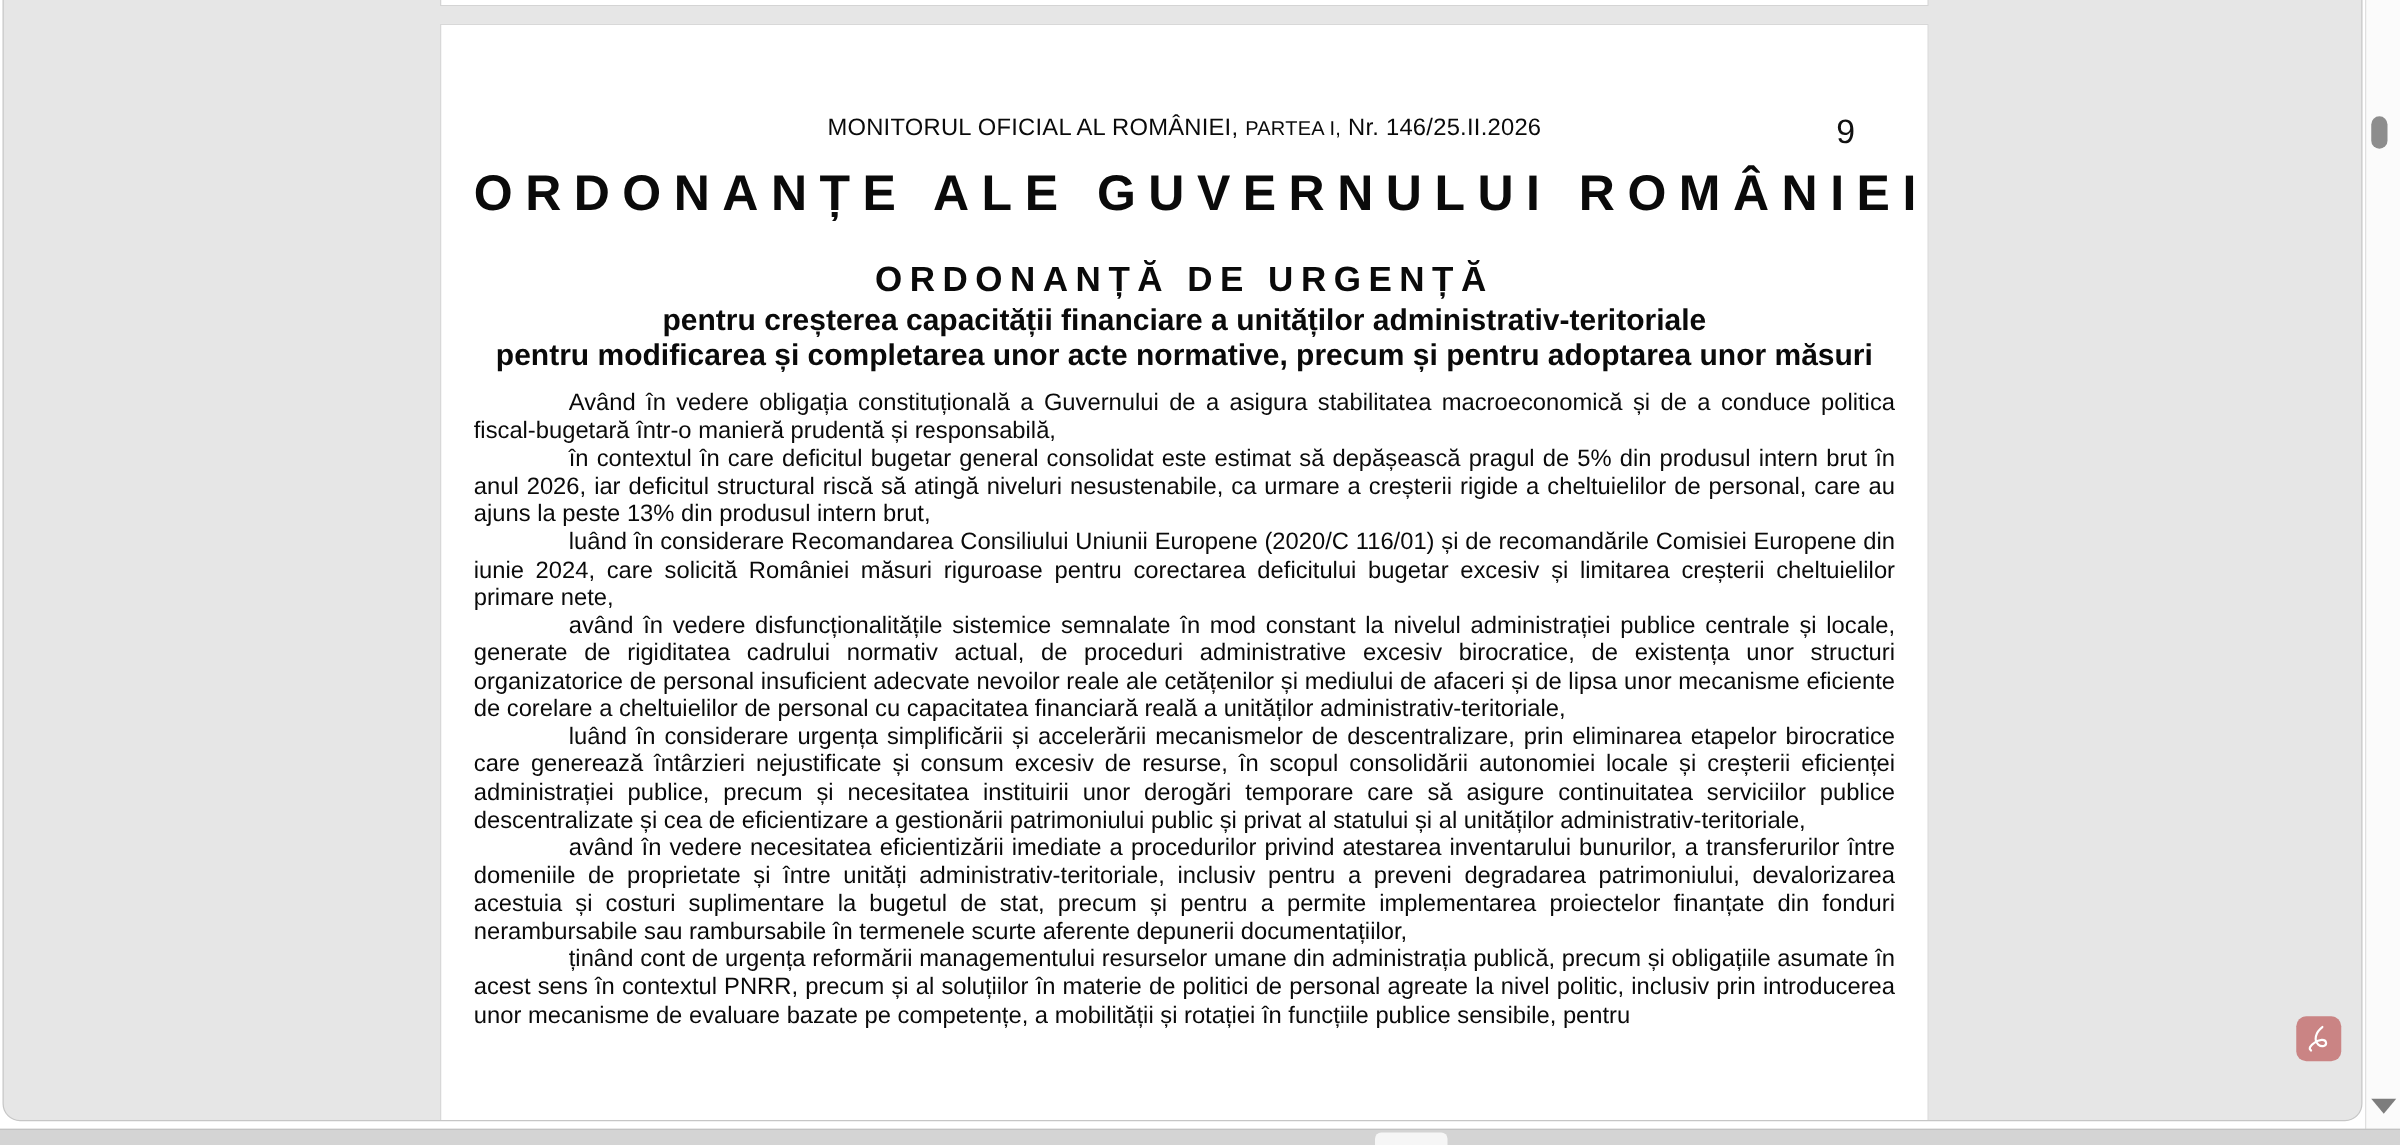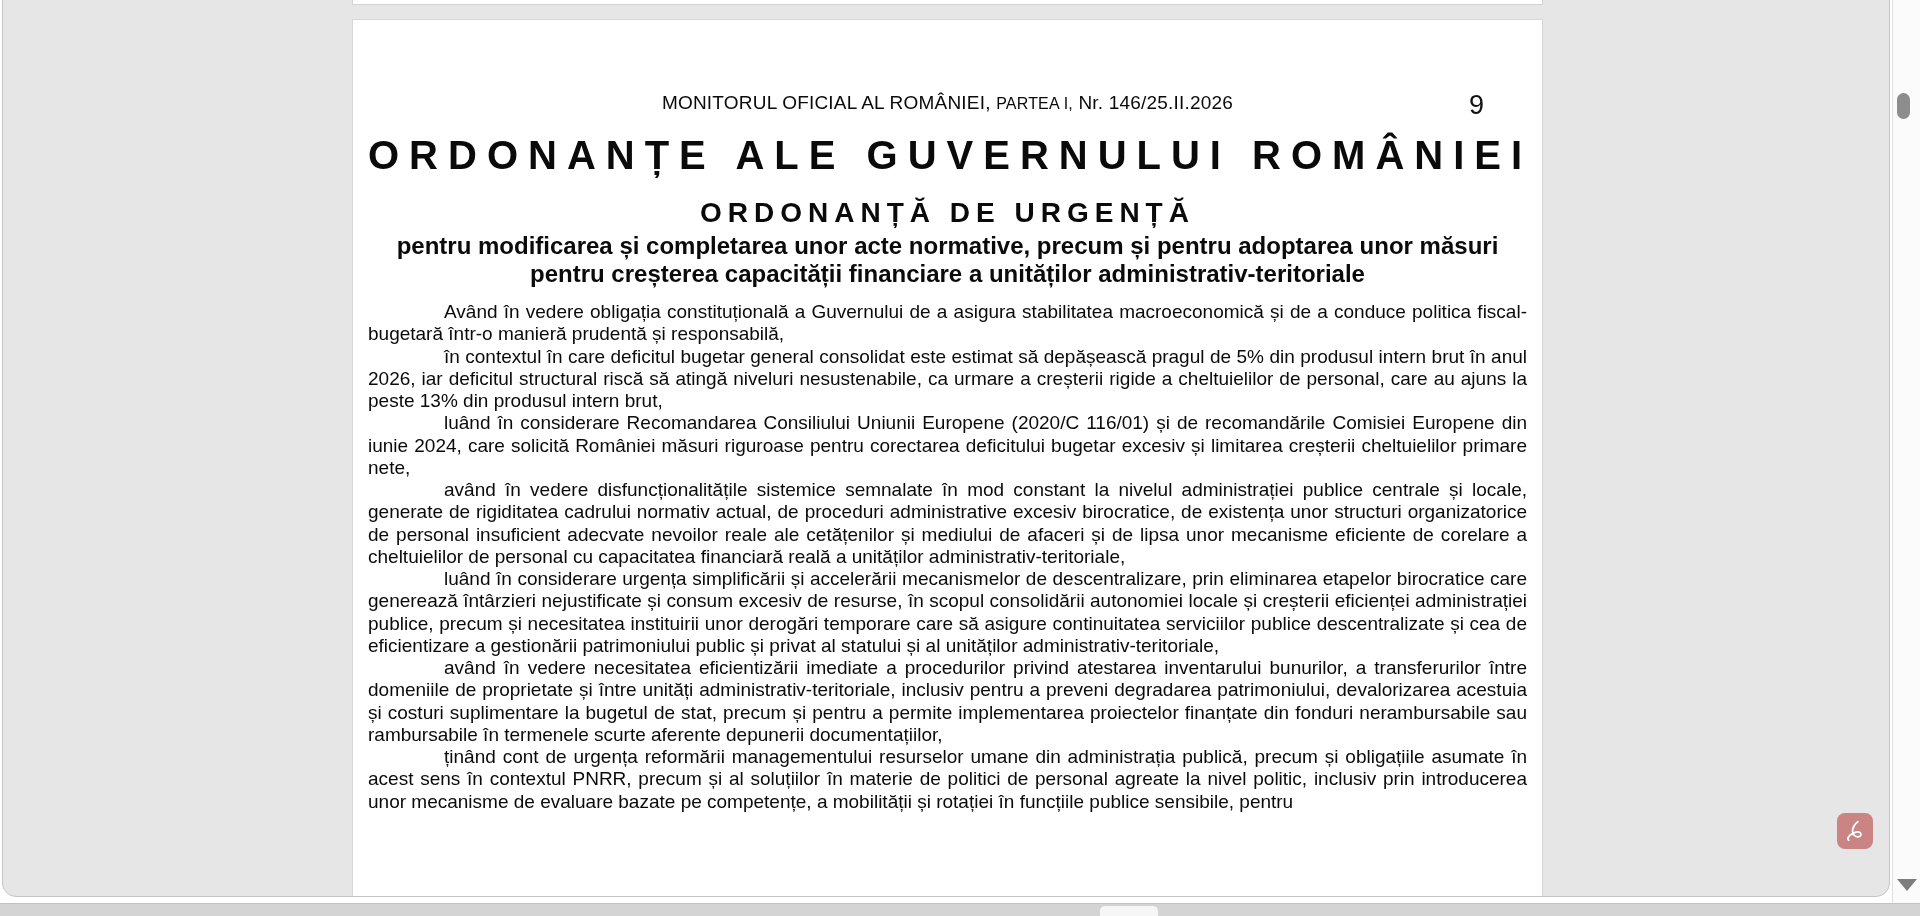--- a/index.html
+++ b/index.html
@@ -30,21 +30,21 @@
   
   .doc-page {
     position: absolute;
     left: 349px; top: 40px; 
     width: 1191px; height: 879px;
     background: #ffffff;
     border: 1px solid #d8d8d8;
     overflow: hidden;
     color: #0a0a0a;
   }
-  .page-inner { padding: 0 15px; }
+  .page-inner { padding: 0 26px; }
   .page-number {
     position: absolute;
     top: 70px; right: 58px;
     font-size: 27px;
     color: #111;
   }
   .doc-header {
     margin-top: 72px;
     text-align: center;
     font-size: 19px;
@@ -60,21 +60,21 @@
     letter-spacing: 10px;
     white-space: nowrap;
   }
   .issuer {
     margin-top: 13px;
     text-align: center;
     font-size: 21px;
     font-weight: 700;
   }
   .act-type {
-    margin-top: 19px;
+    margin-top: 30px;
     text-align: center;
     font-size: 28px;
     font-weight: 700;
     letter-spacing: 6px;
     white-space: nowrap;
   }
   .act-subtitle {
     margin-top: 3px;
     text-align: center;
     font-size: 24px;
@@ -155,22 +155,22 @@
         <span class="partea">PARTEA I,</span>
         <span>Nr. 146/25.II.2026</span>
       </div>
 
       <div class="section-title">ORDONANȚE ALE GUVERNULUI ROMÂNIEI</div>
 
 
       <div class="act-type">ORDONANȚĂ DE URGENȚĂ</div>
 
       <div class="act-subtitle">
+        <div>pentru creșterea capacității financiare a unităților administrativ-teritoriale</div>
         <div>pentru modificarea și completarea unor acte normative, precum și pentru adoptarea unor măsuri</div>
-        <div>pentru creșterea capacității financiare a unităților administrativ-teritoriale</div>
       </div>
 
       <div class="body-text">
         <p>Având în vedere obligația constituțională a Guvernului de a asigura stabilitatea macroeconomică și de a conduce politica fiscal-bugetară într-o manieră prudentă și responsabilă,</p>
         <p>în contextul în care deficitul bugetar general consolidat este estimat să depășească pragul de 5% din produsul intern brut în anul 2026, iar deficitul structural riscă să atingă niveluri nesustenabile, ca urmare a creșterii rigide a cheltuielilor de personal, care au ajuns la peste 13% din produsul intern brut,</p>
         <p>luând în considerare Recomandarea Consiliului Uniunii Europene (2020/C 116/01) și de recomandările Comisiei Europene din iunie 2024, care solicită României măsuri riguroase pentru corectarea deficitului bugetar excesiv și limitarea creșterii cheltuielilor primare nete,</p>
         <p>având în vedere disfuncționalitățile sistemice semnalate în mod constant la nivelul administrației publice centrale și locale, generate de rigiditatea cadrului normativ actual, de proceduri administrative excesiv birocratice, de existența unor structuri organizatorice de personal insuficient adecvate nevoilor reale ale cetățenilor și mediului de afaceri și de lipsa unor mecanisme eficiente de corelare a cheltuielilor de personal cu capacitatea financiară reală a unităților administrativ-teritoriale,</p>
         <p>luând în considerare urgența simplificării și accelerării mecanismelor de descentralizare, prin eliminarea etapelor birocratice care generează întârzieri nejustificate și consum excesiv de resurse, în scopul consolidării autonomiei locale și creșterii eficienței administrației publice, precum și necesitatea instituirii unor derogări temporare care să asigure continuitatea serviciilor publice descentralizate și cea de eficientizare a gestionării patrimoniului public și privat al statului și al unităților administrativ-teritoriale,</p>
         <p>având în vedere necesitatea eficientizării imediate a procedurilor privind atestarea inventarului bunurilor, a transferurilor între domeniile de proprietate și între unități administrativ-teritoriale, inclusiv pentru a preveni degradarea patrimoniului, devalorizarea acestuia și costuri suplimentare la bugetul de stat, precum și pentru a permite implementarea proiectelor finanțate din fonduri nerambursabile sau rambursabile în termenele scurte aferente depunerii documentațiilor,</p>
         <p>ținând cont de urgența reformării managementului resurselor umane din administrația publică, precum și obligațiile asumate în acest sens în contextul PNRR, precum și al soluțiilor în materie de politici de personal agreate la nivel politic, inclusiv prin introducerea unor mecanisme de evaluare bazate pe competențe, a mobilității și rotației în funcțiile publice sensibile, pentru</p>

